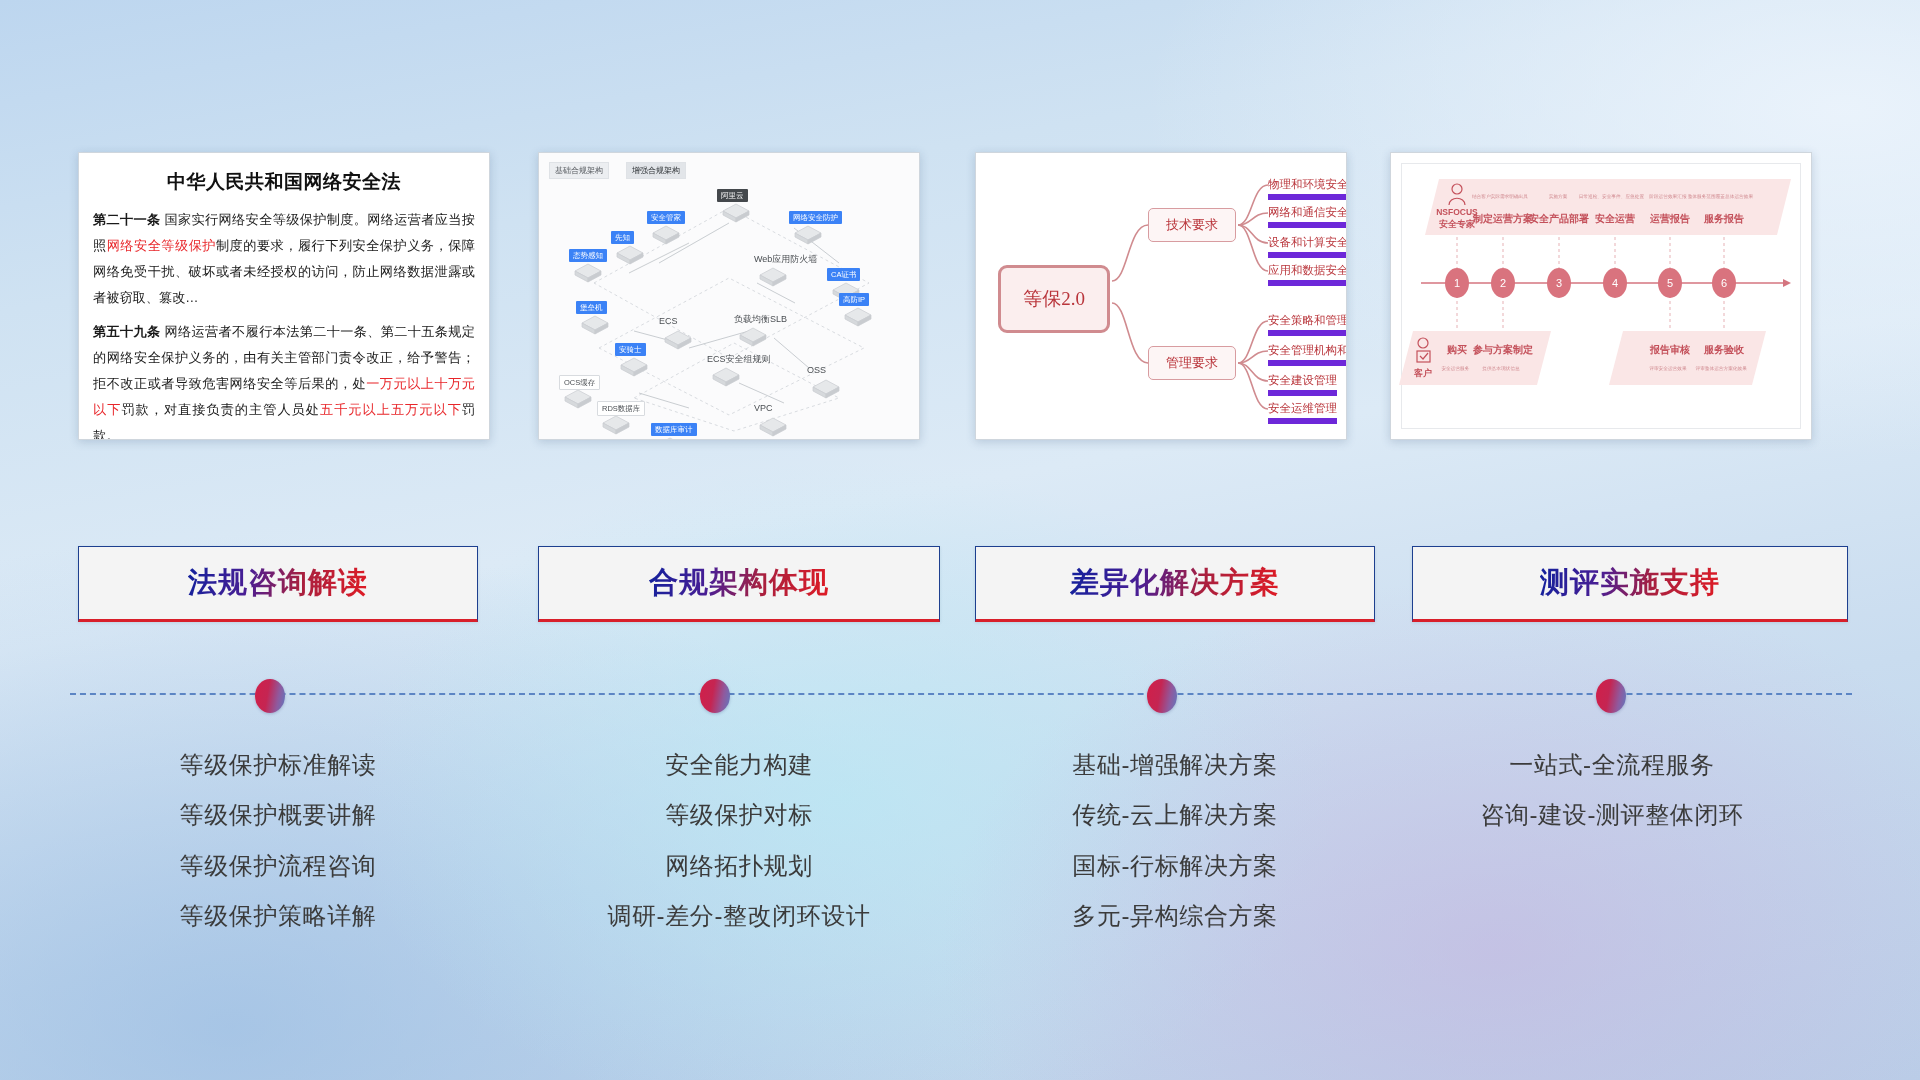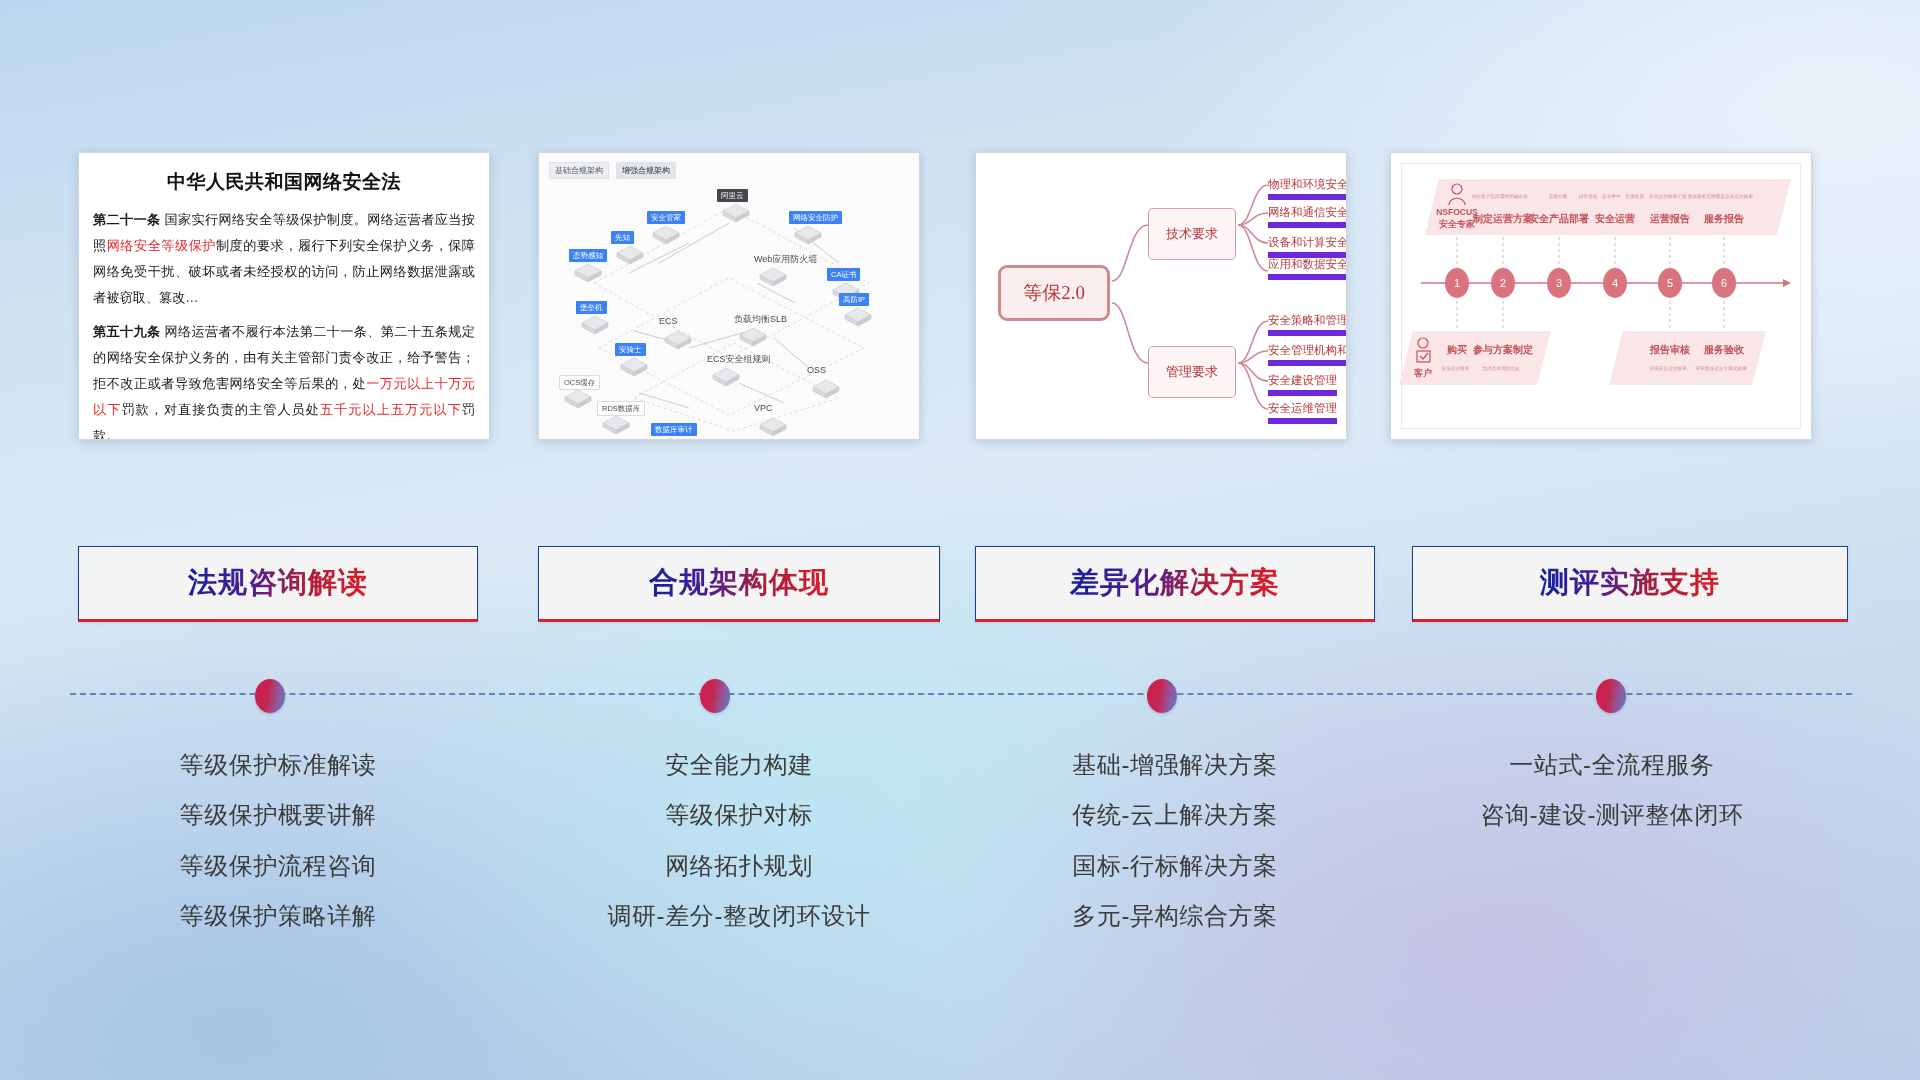--- a/index.html
+++ b/index.html
@@ -30,43 +30,43 @@
 
   
   .law-title { text-align:center; font-size:19px; font-weight:bold; color:#111; margin:16px 0 12px; letter-spacing:.5px; }
   .law-body { padding:0 14px; font-size:13.2px; line-height:1.98; color:#1a1a1a; text-align:justify; }
   .law-body p { margin-bottom:7px; }
   .law-body b { font-weight:bold; }
   .hl { color:#e8262a; }
 
   
   .arch { position:absolute; inset:0; background:#fbfbfc; }
-  .arch-tabs { position:absolute; left:10px; top:9px; display:flex; gap:7px; }
+  .arch-tabs { position:absolute; left:10px; top:9px; display:flex; gap:17px; }
   .arch-tab { font-size:8px; color:#55595e; background:#eceef1; border:1px solid #dfe2e6; padding:2px 5px; }
   .arch-tab.active { background:#e2e5e9; color:#2d3135; }
   .arch svg { position:absolute; left:0; top:0; }
   .nodelbl {
     position:absolute; font-size:7.5px; color:#fff; background:#3b82f6;
     padding:1.5px 4px; white-space:nowrap; border-radius:1px;
   }
   .nodelbl.dark { background:#44484c; }
   .nodelbl.light { background:#fff; color:#4a4e52; border:1px solid #d8dbdf; }
   .nodelbl.plain { background:transparent; color:#4a4e52; border:none; padding:0; font-size:9px; }
   .box3d { position:absolute; }
 
   
   .mind { position:absolute; inset:0; background:#fff; }
   .mind-root {
-    position:absolute; left:22px; top:112px; width:112px; height:56px;
+    position:absolute; left:22px; top:112px; width:112px; height:68px;
     background:#fbeeee; border:3px solid #d08b8f; border-radius:9px;
     display:flex; align-items:center; justify-content:center;
     font-size:19px; color:#b9353b; font-family:"Liberation Serif", serif;
   }
   .mind-mid {
-    position:absolute; width:88px; height:52px;
+    position:absolute; width:88px; height:34px;
     background:#fdf5f5; border:1.6px solid #d89ca0; border-radius:5px;
     display:flex; align-items:center; justify-content:center;
     font-size:13px; color:#b9353b; font-family:"Liberation Serif", serif;
   }
   #mind-mid-1 { left:172px; top:55px; }
   #mind-mid-2 { left:172px; top:193px; }
   .mind-leaf {
     position:absolute; font-size:11.5px; color:#b9353b;
     font-family:"Liberation Serif", serif; white-space:nowrap;
     padding-bottom:2px; border-bottom:6px solid #6d28d9;
@@ -327,21 +327,21 @@
           <path d="M262 210 C 276 210, 276 256, 292 256"></path>
         </g>
       </svg>
       <div class="mind-root">等保2.0</div>
       <div class="mind-mid" id="mind-mid-1">技术要求</div>
       <div class="mind-mid" id="mind-mid-2">管理要求</div>
       <div id="mind-leaves">
           <div class="mind-leaf" style="left: 292px; top: 24px;">物理和环境安全</div>
           <div class="mind-leaf" style="left: 292px; top: 52px;">网络和通信安全</div>
           <div class="mind-leaf" style="left: 292px; top: 82px;">设备和计算安全</div>
-          <div class="mind-leaf" style="left: 292px; top: 104px;">应用和数据安全</div>
+          <div class="mind-leaf" style="left: 292px; top: 110px;">应用和数据安全</div>
           <div class="mind-leaf" style="left: 292px; top: 160px;">安全策略和管理制度</div>
           <div class="mind-leaf" style="left: 292px; top: 190px;">安全管理机构和人员</div>
           <div class="mind-leaf" style="left: 292px; top: 220px;">安全建设管理</div>
           <div class="mind-leaf" style="left: 292px; top: 248px;">安全运维管理</div>
         </div>
     </div>
   </div>
 
   <div class="card" id="card-4">
     <div class="nsf">

